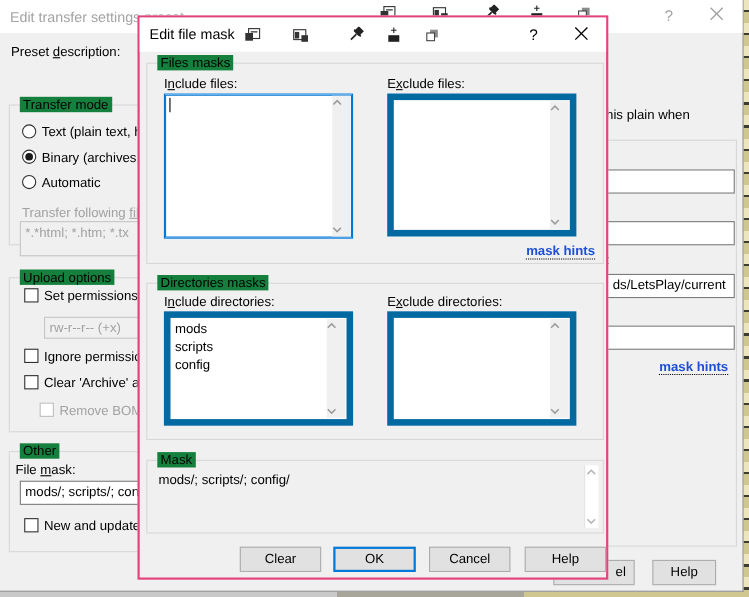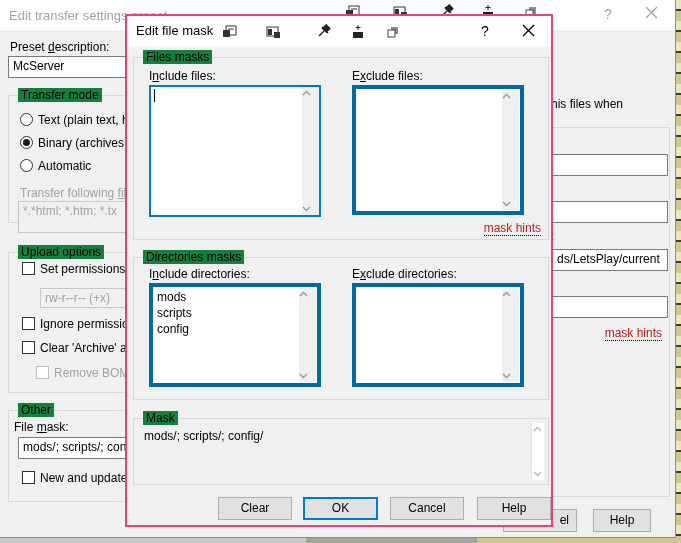--- a/index.html
+++ b/index.html
@@ -33,27 +33,27 @@
   .field{
     position:absolute;background:#fff;border:1px solid #7a7a7a;box-sizing:border-box;
     padding:2px 4px;white-space:nowrap;overflow:hidden;
   }
   .field.disabled{background:#f0f0f0;border-color:#c6c6c6;color:#a2a2a2;}
   .radio{position:absolute;width:13px;height:13px;border:1px solid #2f2f2f;border-radius:50%;background:#fff;box-sizing:border-box;}
   .radio .dot{position:absolute;left:2px;top:2px;width:7px;height:7px;border-radius:50%;background:#1a1a1a;display:none;}
   .radio.checked .dot{display:block;}
   .checkbox{position:absolute;width:13px;height:13px;border:1px solid #2f2f2f;background:#fff;box-sizing:border-box;}
   .checkbox.disabled{border-color:#bdbdbd;}
-  .memo{position:absolute;background:#fff;border:4px solid #0369a1;box-sizing:border-box;}
+  .memo{position:absolute;background:#fff;border:6px solid #0369a1;box-sizing:border-box;}
   .memo.focused{border:1px solid #0078d7;box-shadow:0 0 0 1px #0078d7 inset;}
   .memo .content{position:absolute;left:4px;top:2px;right:20px;bottom:2px;white-space:pre-line;line-height:16px;}
   .sb{position:absolute;top:1px;right:1px;bottom:1px;width:17px;background:#f0f0f0;}
   .sb .up{position:absolute;top:3px;left:0;width:17px;text-align:center;}
   .sb .dn{position:absolute;bottom:3px;left:0;width:17px;text-align:center;}
-  .link{position:absolute;color:#b91c1c;border-bottom:1px dotted #000;line-height:13px;white-space:nowrap;}
+  .link{position:absolute;color:#1d4ed8;border-bottom:1px dotted #000;line-height:13px;white-space:nowrap;font-weight:bold;}
   .btn{
     position:absolute;height:23px;background:#e1e1e1;border:1px solid #adadad;box-sizing:border-box;
     text-align:center;line-height:20px;
   }
   .btn.default{border:2px solid #0078d7;line-height:18px;}
   .dialog{
     left:125px;top:14px;width:428px;height:513px;
     border:2px solid #e2437c;box-sizing:border-box;z-index:10;background:#f0f0f0;
   }
   .dlg-titlebar{position:absolute;left:0;top:0;right:0;height:31px;background:#fff;}
@@ -113,21 +113,20 @@
       <svg width="15" height="15">
           <g stroke="#a3a3a3" stroke-width="1.3">
             <line x1="2" y1="2" x2="13" y2="13"></line>
             <line x1="13" y1="2" x2="2" y2="13"></line>
           </g>
         </svg>
     </span>
   </div>
 
   <span class="lbl" style="left:10px;top:40px"><span>Preset </span><span class="acc">d</span><span>escription:</span></span>
-  <div class="field" style="left:8px;top:56px;width:150px;height:22px">McServer</div>
 
   <div class="group" style="left:8px;top:95px;width:290px;height:128px">
     <span class="group-label">Transfer mode</span>
   </div>
   <span class="radio" style="left:20px;top:113px"></span>
   <span class="lbl" style="left:38px;top:113px">Text (plain text, h</span>
   <span class="radio checked" style="left:20px;top:136px">
       <span class="dot"></span>
     </span>
   <span class="lbl" style="left:38px;top:136px">Binary (archives, </span>
@@ -150,21 +149,21 @@
   <span class="lbl dis" style="left:54px;top:366px">Remove BOM and</span>
 
   <div class="group" style="left:8px;top:410px;width:290px;height:92px">
     <span class="group-label">Other</span>
   </div>
   <span class="lbl" style="left:14px;top:420px"><span>File </span><span class="acc">m</span><span>ask:</span></span>
   <div class="field" style="left:18px;top:437px;width:130px;height:22px">mods/; scripts/; con</div>
   <span class="checkbox" style="left:22px;top:471px"></span>
   <span class="lbl" style="left:40px;top:471px">New and updated</span>
 
-  <span class="lbl" style="left:551px;top:97px">his files when</span>
+  <span class="lbl" style="left:551px;top:97px">his plain when</span>
   <div class="group" style="left:420px;top:127px;width:250px;height:370px"></div>
   <div class="field" style="left:450px;top:154px;width:218px;height:22px"></div>
   <div class="field" style="left:450px;top:201px;width:218px;height:22px"></div>
   <span class="lbl" style="left:551px;top:229px">:</span>
   <div class="field" style="left:450px;top:249px;width:218px;height:22px;padding-left:106px">ds/LetsPlay/current</div>
   <div class="field" style="left:450px;top:296px;width:218px;height:22px"></div>
   <span class="link" style="right:13px;top:327px">mask hints</span>
 
   <div class="btn" style="left:503px;top:509px;width:74px;text-align:right;padding-right:7px">el</div>
   <div class="btn" style="left:593px;top:509px;width:58px">Help</div>

